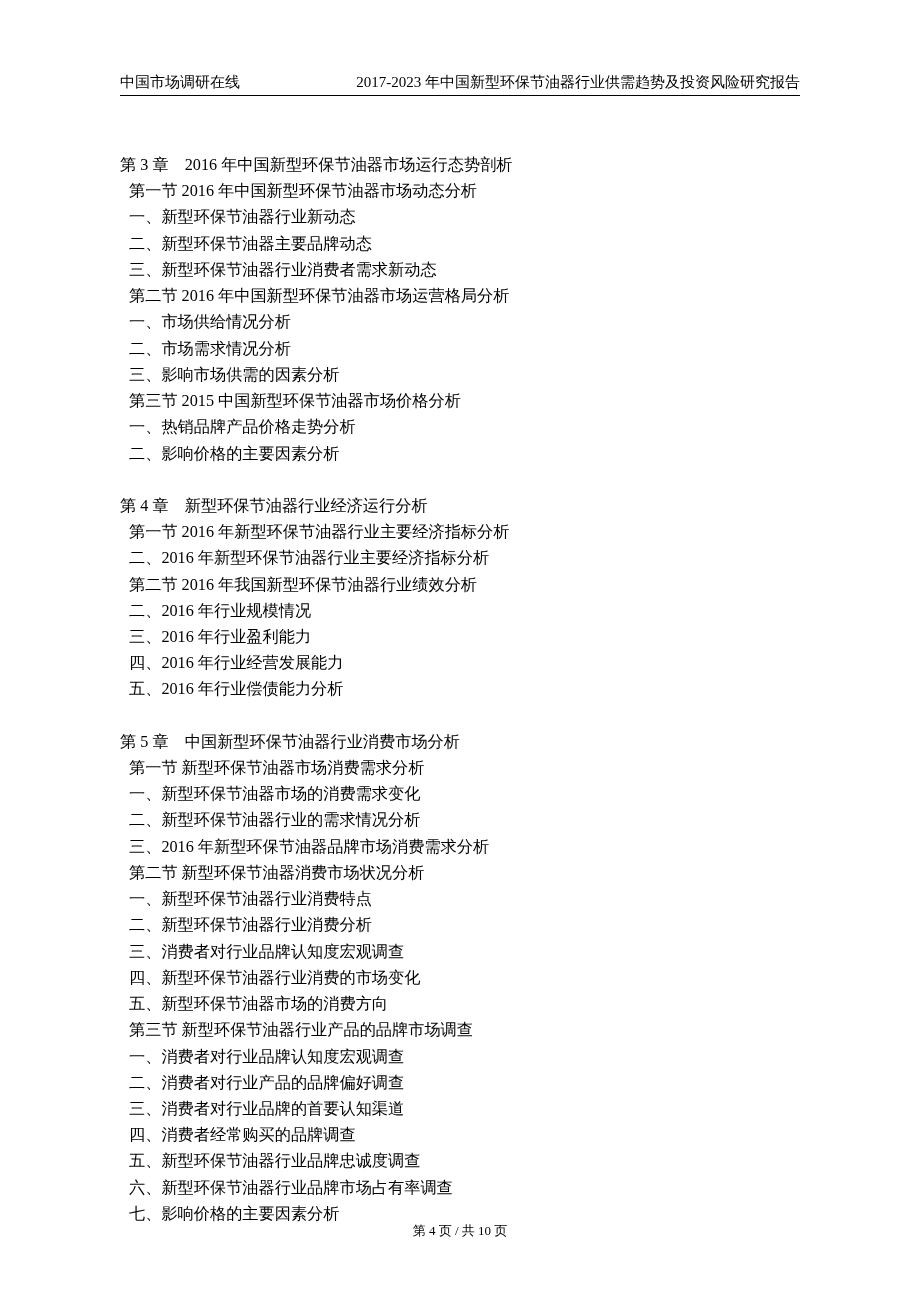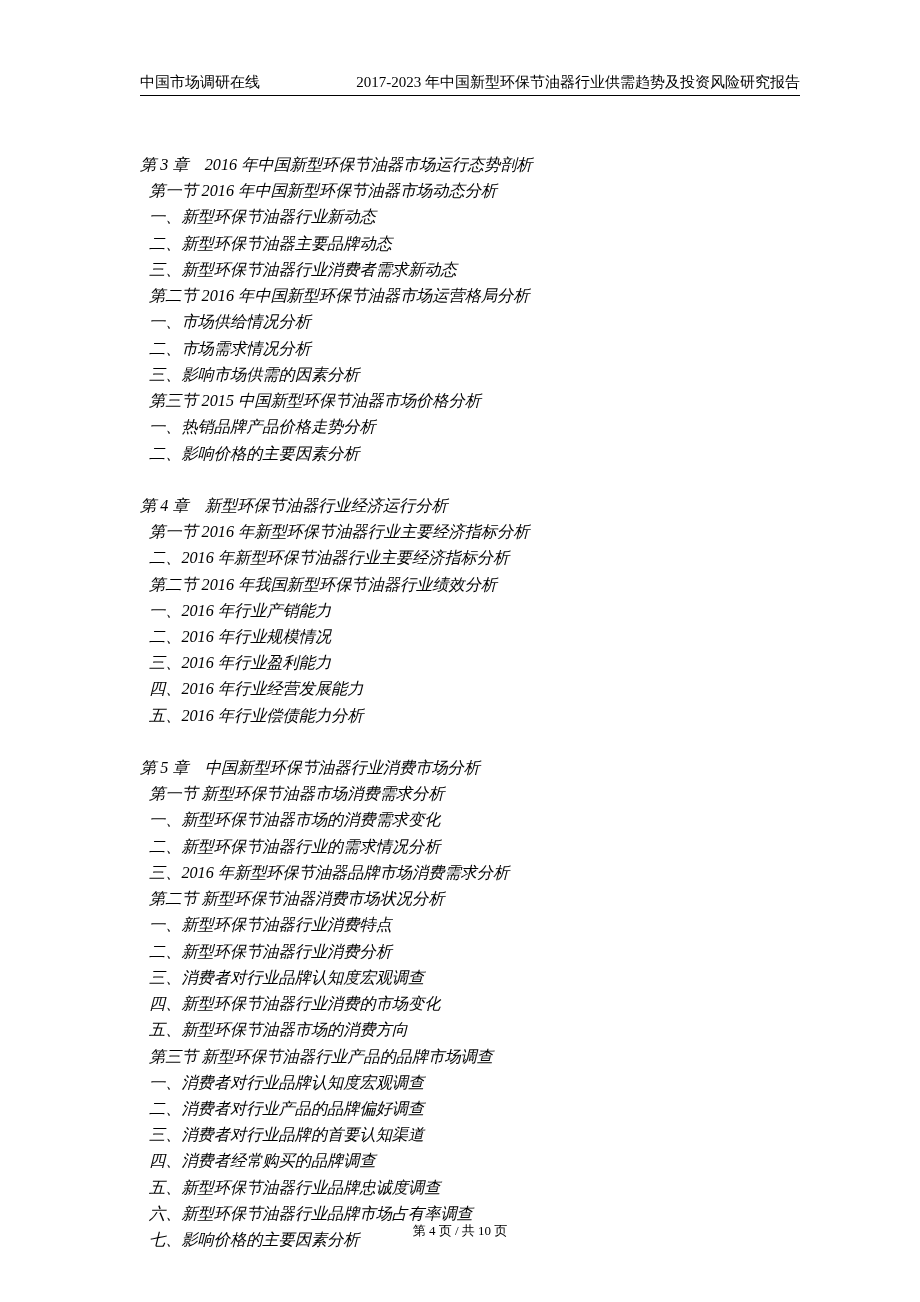--- a/index.html
+++ b/index.html
@@ -6,36 +6,34 @@
   body {
     font-family: "SimSun", "宋体", serif;
     background: #ffffff;
     width: 920px;
     height: 1302px;
     position: relative;
     color: #000;
   }
   .page {
     padding: 73px 120px 0 120px;
-    margin-left: 20px;
   }
   .header {
     display: flex;
     justify-content: space-between;
     font-size: 15px;
     border-bottom: 1px solid #000;
     padding-bottom: 3px;
     margin-bottom: 56px;
   }
   .header-left { }
   .header-right { }
   .content {
     font-size: 16.2px;
     line-height: 1.62;
-    font-style: italic;
   }
   .chapter-title {
     margin-top: 0;
   }
   .chapter-block + .chapter-block { margin-top: 26px; }
   .section { padding-left: 9px; }
   .footer {
     position: absolute;
     bottom: 62px;
     width: 100%;
@@ -67,21 +65,20 @@
       <div class="section">第三节 2015  中国新型环保节油器市场价格分析</div>
       <div class="section">一、热销品牌产品价格走势分析</div>
       <div class="section">二、影响价格的主要因素分析</div>
     </div>
 
     <div class="chapter-block">
       <div class="chapter-title">第 4 章　新型环保节油器行业经济运行分析</div>
       <div class="section">第一节 2016 年新型环保节油器行业主要经济指标分析</div>
       <div class="section">二、2016 年新型环保节油器行业主要经济指标分析</div>
       <div class="section">第二节 2016 年我国新型环保节油器行业绩效分析</div>
-      <div class="section">一、2016 年行业产销能力</div>
       <div class="section">二、2016 年行业规模情况</div>
       <div class="section">三、2016 年行业盈利能力</div>
       <div class="section">四、2016 年行业经营发展能力</div>
       <div class="section">五、2016 年行业偿债能力分析</div>
     </div>
 
     <div class="chapter-block">
       <div class="chapter-title">第 5 章　中国新型环保节油器行业消费市场分析</div>
       <div class="section">第一节  新型环保节油器市场消费需求分析</div>
       <div class="section">一、新型环保节油器市场的消费需求变化</div>

